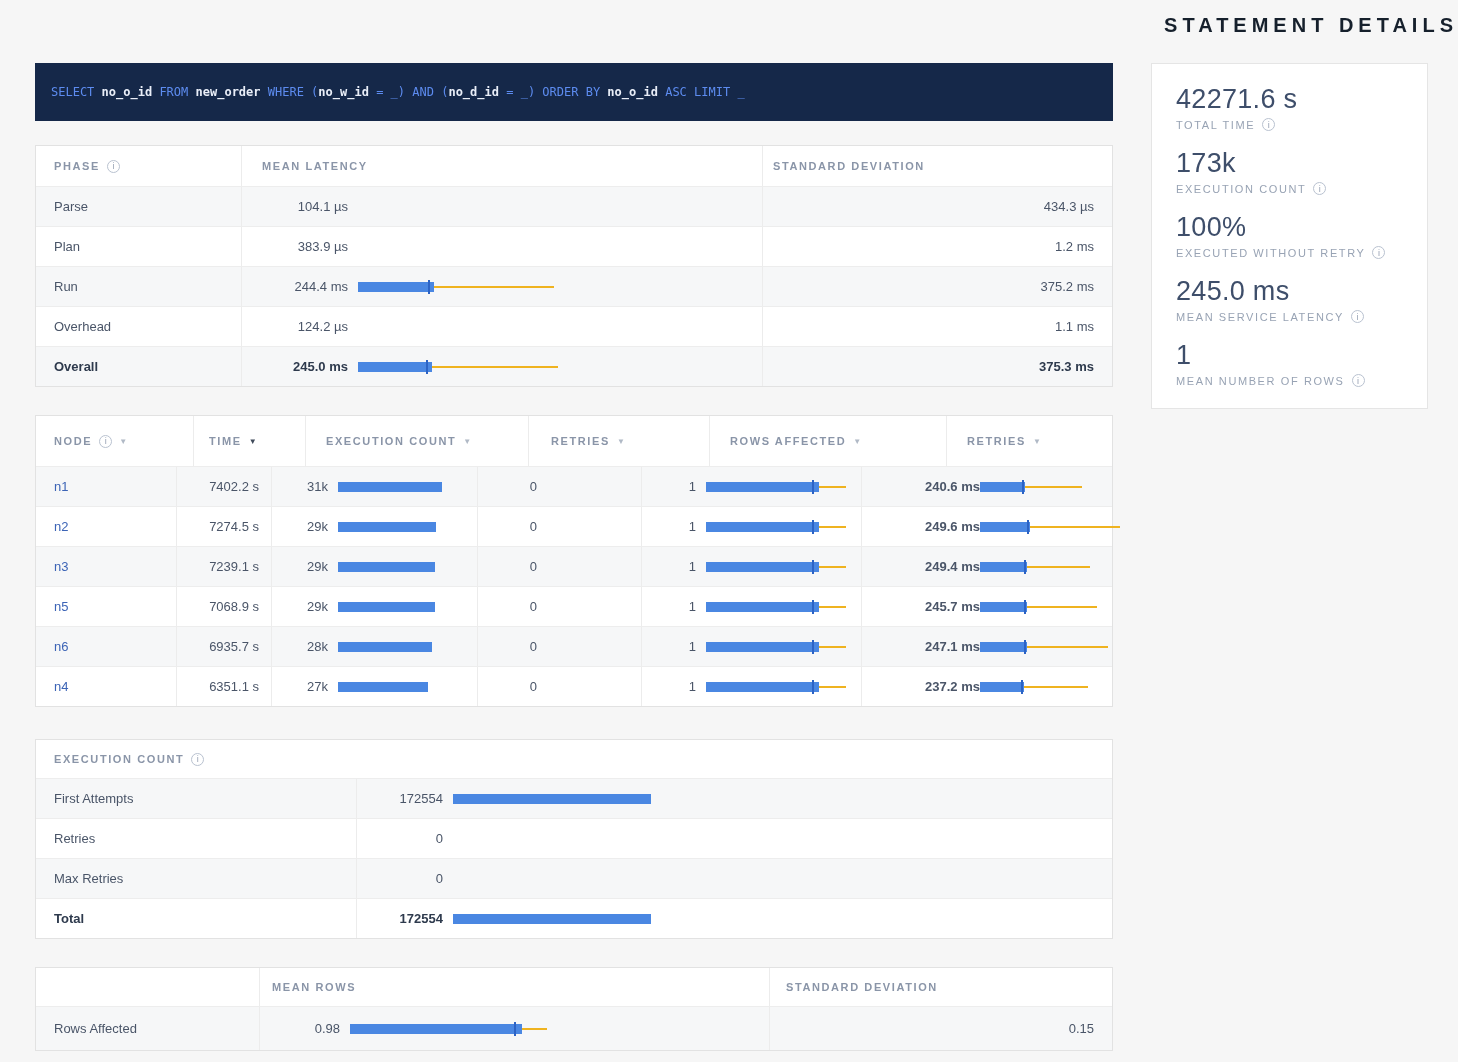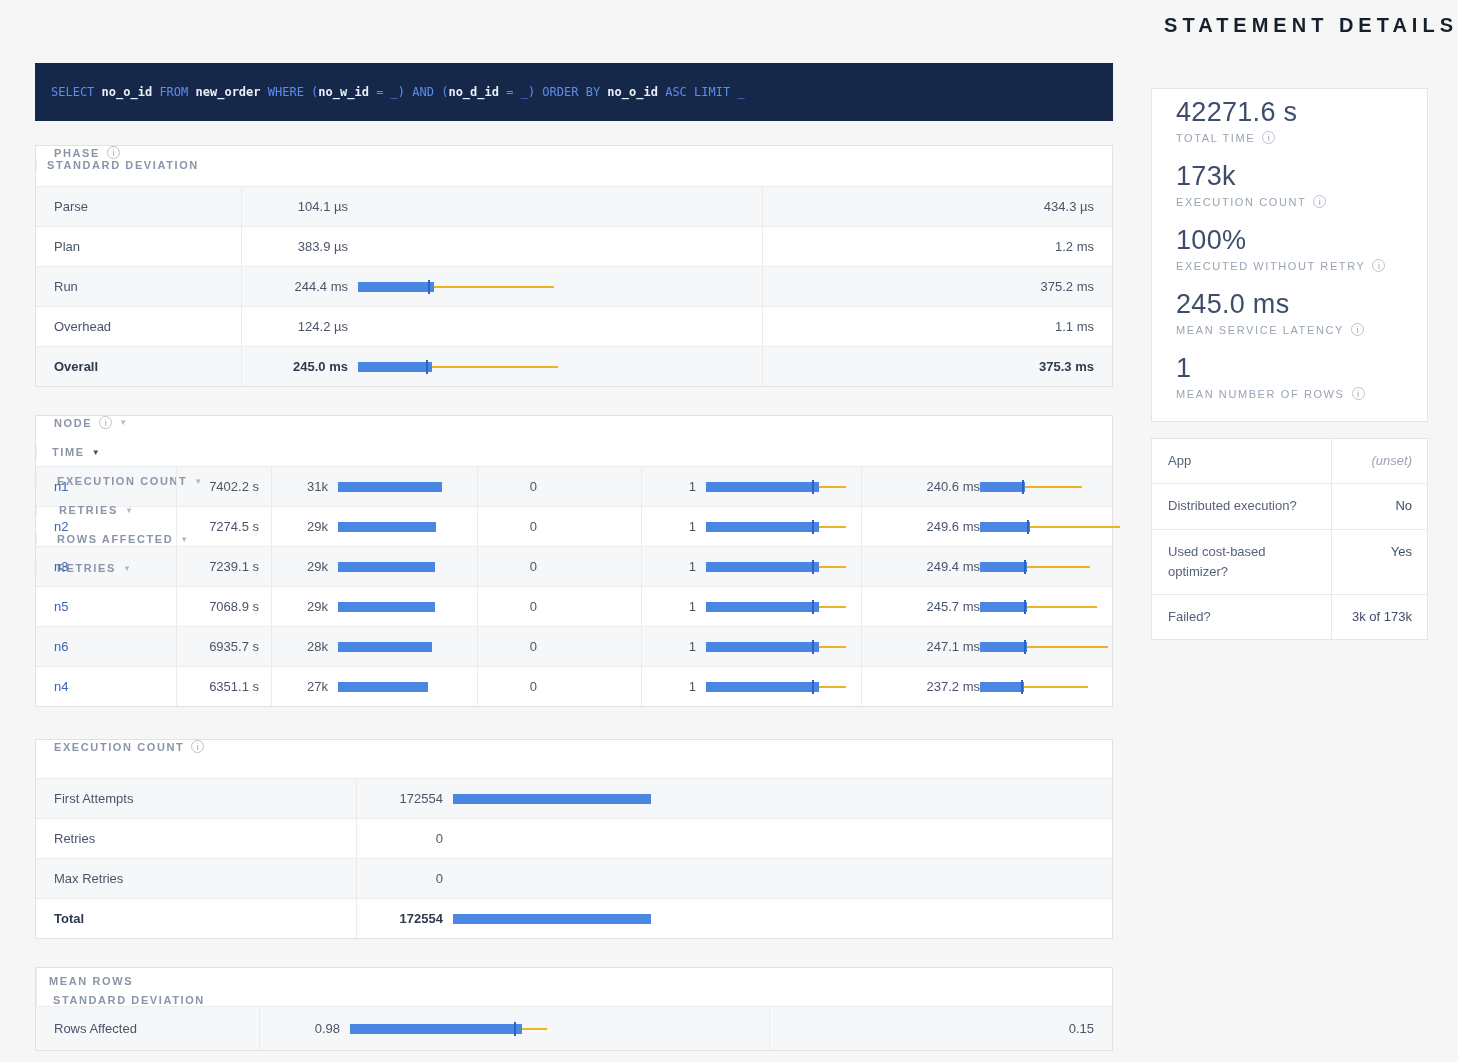--- a/index.html
+++ b/index.html
@@ -11,21 +11,21 @@
 aside { flex: 1; min-width: 0; }
 
 
 .sql-box { background: #152849; padding: 22px 16px; margin-bottom: 24px; font-family: "DejaVu Sans Mono", "Liberation Mono", monospace; font-size: 12px; white-space: pre; overflow: hidden; }
 .sql-box .kw { color: #5d8cf0; }
 .sql-box .id { color: #e9eef8; font-weight: bold; }
 
 
 .tbl { background: #fff; border: 1px solid #e2e2e2; }
 .row { display: flex; align-items: stretch; height: 40px; border-top: 1px solid #ededed; }
-.row:first-child { border-top: none; flex-direction: column; }
+.row:first-child { border-top: none; }
 .h50 { height: 50px; gap: 17px; }
 .h38 { height: 38px; }
 .h44 { height: 44px; }
 .alt { background: #f6f7f8; }
 .cell { display: flex; align-items: center; min-width: 0; }
 .bl { border-left: 1px solid #ececec; }
 .hdr-text { font-size: 11px; font-weight: bold; letter-spacing: 1.6px; color: #8a95a8; white-space: nowrap; }
 .bold-row .lbl, .bold-row .bar-val, .bold-row .num { font-weight: bold; color: #2e3a4d; }
 
 .info-i { display: inline-flex; width: 13px; height: 13px; border: 1px solid #b9c2d0; border-radius: 50%; color: #97a2b3; font-size: 9px; font-weight: normal; font-style: normal; align-items: center; justify-content: center; margin-left: 7px; letter-spacing: 0; flex: none; }
@@ -61,42 +61,42 @@
 .n-c2h { width: 95px; padding-left: 15px; }
 .n-c3 { width: 206px; }
 .n-c3 .bar-val { width: 56px; }
 .n-c3h { width: 206px; padding-left: 20px; }
 .n-c4 { width: 164px; justify-content: flex-end; padding-right: 104px; }
 .n-c4h { width: 164px; padding-left: 22px; }
 .n-c5 { width: 220px; }
 .n-c5 .bar-val { width: 54px; }
 .n-c5h { width: 220px; padding-left: 20px; }
 .n-c6 { flex: 1; }
-.n-c6 .bar-val { width: 118px; margin-right: 0; }
+.n-c6 .bar-val { width: 118px; margin-right: 0; font-weight: bold; }
 .n-c6h { flex: 1; padding-left: 20px; }
 .node-link { color: #3c64b6; text-decoration: none; cursor: pointer; }
 
 
 .exec-tbl { margin-bottom: 28px; }
 .ex-head { padding-left: 18px; }
 .ex-c1 { width: 320px; padding-left: 18px; }
 .ex-c2 { flex: 1; }
 .ex-c2 .bar-val { width: 86px; }
 
 
 .b-c1 { width: 223px; padding-left: 18px; }
 .b-c2 { flex: 1; }
 .b-c2 .bar-val { width: 80px; }
 .b-c2h { flex: 1; padding-left: 12px; }
 .b-c3 { width: 343px; justify-content: flex-end; padding-right: 18px; }
 .b-c3h { width: 343px; padding-left: 16px; }
 
 
 .card { background: #fff; border: 1px solid #e5e5e5; }
-.stats-card { padding: 8px 24px 4px; margin-bottom: 16px; margin-top: 25px; }
+.stats-card { padding: 20px 24px 4px; margin-bottom: 16px; }
 .stat { margin-bottom: 17px; }
 .stat-value { font-size: 27px; color: #3e4e6a; letter-spacing: 0.3px; line-height: 1.15; }
 .stat-label { display: flex; align-items: center; font-size: 11px; letter-spacing: 1.6px; color: #98a3b4; margin-top: 3px; white-space: nowrap; }
 .d-row { display: flex; align-items: stretch; border-bottom: 1px solid #eaeaea; }
 .d-row:last-child { border-bottom: none; }
 .d-label { flex: 1; padding: 12px 16px; color: #56627a; line-height: 1.55; }
 .d-value { width: 96px; border-left: 1px solid #eaeaea; padding: 12px 15px; text-align: right; color: #3e4e6a; line-height: 1.55; display: flex; align-items: flex-start; justify-content: flex-end; flex-wrap: wrap; }
 .muted { font-style: italic; color: #9aa5b5; }
 </style>
 </head>
@@ -109,20 +109,23 @@
     <main>
 
       <div class="sql-box"><span class="kw">SELECT </span><span class="id">no_o_id</span><span class="kw"> FROM </span><span class="id">new_order</span><span class="kw"> WHERE (</span><span class="id">no_w_id</span><span class="kw"> = _) AND (</span><span class="id">no_d_id</span><span class="kw"> = _) ORDER BY </span><span class="id">no_o_id</span><span class="kw"> ASC LIMIT _</span></div>
 
       <section class="tbl phase-tbl">
         <div class="row">
           <div class="cell ph-c1 hdr-text">
               <span>PHASE</span>
               <span class="info-i">i</span>
             </div>
+          <div class="cell ph-c2 hdr-text bl">
+              <span>MEAN LATENCY</span>
+            </div>
           <div class="cell ph-c3h hdr-text bl">
               <span>STANDARD DEVIATION</span>
             </div>
         </div>
 
         <div class="row alt">
           <div class="cell ph-c1 lbl">Parse</div>
           <div class="cell ph-c2 bl">
               <span class="bar-val" style="width:86px">104.1 µs</span>
             </div>
@@ -479,33 +482,15 @@
         </div>
         <div class="stat">
           <div class="stat-value">1</div>
           <div class="stat-label">
               <span>MEAN NUMBER OF ROWS</span>
               <span class="info-i">i</span>
             </div>
         </div>
       </div>
 
-      <div class="card details-card">
-        <div class="d-row">
-          <div class="d-label">App</div>
-          <div class="d-value muted">(unset)</div>
-        </div>
-        <div class="d-row">
-          <div class="d-label">Distributed execution?</div>
-          <div class="d-value">No</div>
-        </div>
-        <div class="d-row">
-          <div class="d-label">Used cost-based optimizer?</div>
-          <div class="d-value">Yes</div>
-        </div>
-        <div class="d-row">
-          <div class="d-label">Failed?</div>
-          <div class="d-value">3k of 173k</div>
-        </div>
-      </div>
     </aside>
   </div>
 </div>
 
 </body></html>

